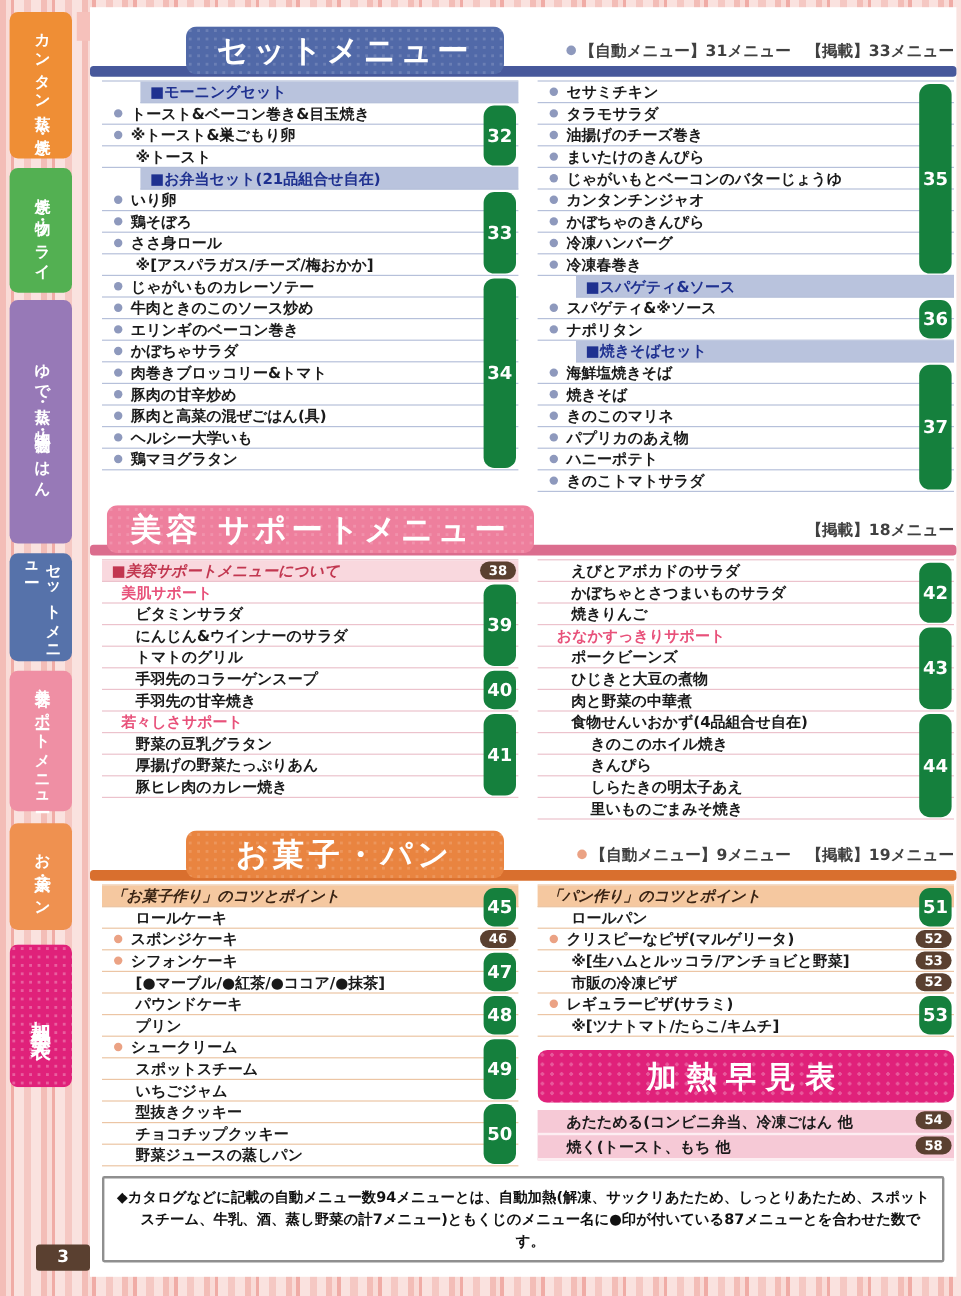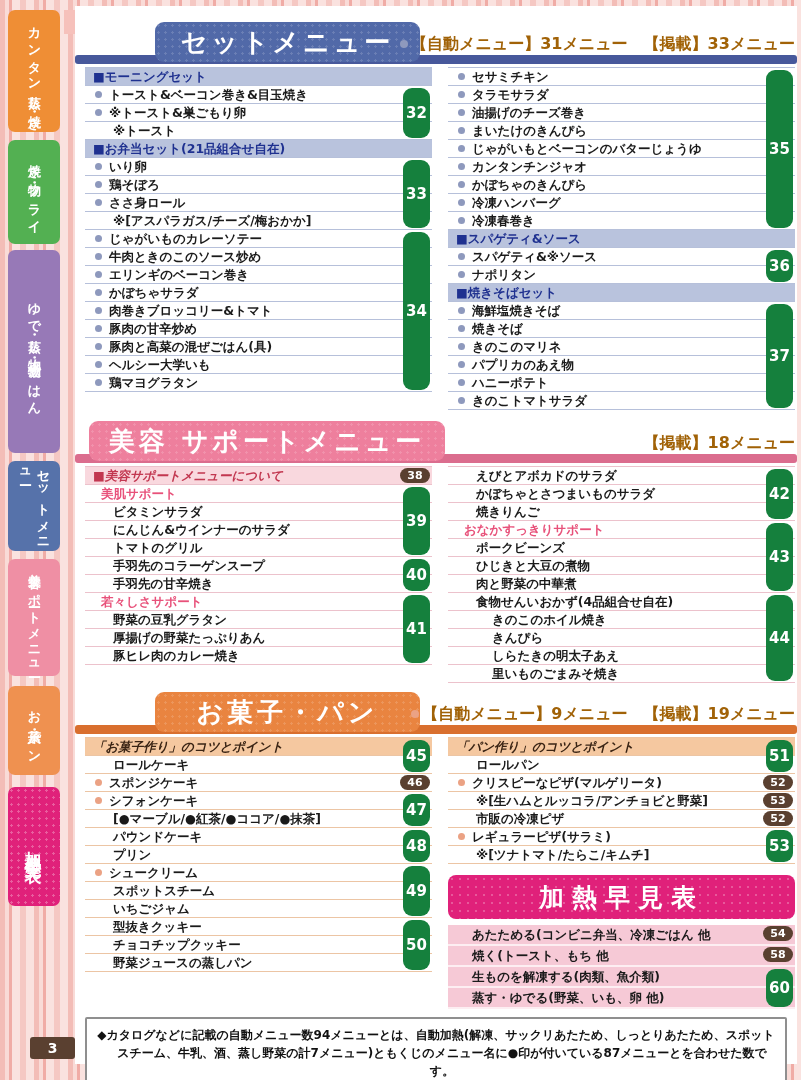--- a/index.html
+++ b/index.html
@@ -31,35 +31,35 @@
 
   
   .sec{position:relative;}
   .sec-header{position:relative;height:42px;margin-bottom:3px;}
   .sec-title{position:absolute;top:0;height:40px;border-radius:9px;z-index:2;
        display:flex;align-items:center;justify-content:center;color:#fff;
        font-weight:bold;font-size:26px;letter-spacing:4px;
        background-image:radial-gradient(rgba(255,255,255,0.15) 1.2px,transparent 1.2px);
        background-size:7px 7px;}
   .sec-bar{position:absolute;left:0;right:0;bottom:0;height:9px;border-radius:3px;}
-  .sec-note{position:absolute;right:2px;top:12px;font-size:16px;font-weight:bold;color:#a16207;z-index:3;}
+  .sec-note{position:absolute;right:2px;top:12px;font-size:13px;font-weight:bold;color:#404040;z-index:3;}
   .note-dot{display:inline-block;width:8px;height:8px;border-radius:50%;margin-right:3px;vertical-align:1px;}
 
   .cols{display:flex;gap:16px;padding-left:10px;padding-right:2px;}
   .col{width:347px;border-top:1px solid var(--sep);}
 
   .block{position:relative;}
   .row{height:17px;line-height:17px;font-size:12.5px;font-weight:bold;color:#1a1a1a;
        border-bottom:1px solid var(--sep);padding-right:36px;white-space:nowrap;position:relative;}
   .dot{position:absolute;left:10px;top:5px;width:7px;height:7px;border-radius:50%;background:var(--dot);}
   .s-item{padding-left:24px;}
   .s-note{padding-left:28px;}
   .s-sub{padding-left:28px;}
   .s-sub2{padding-left:44px;}
-  .s-head{padding-left:8px;background:var(--headbg);color:var(--headtx);}
+  .s-head{padding-left:8px;background:var(--headbg);color:var(--headtx);margin-left:32px;}
   .s-pink{padding-left:16px;color:var(--pinktx);}
   .s-hl{padding-left:8px;background:var(--hlbg);color:var(--hltx);font-style:italic;}
   .s-kn{height:19px;line-height:19px;padding-left:24px;background:#f6c9d6;border-bottom:2px solid #fdeef2;}
 
   .badge-tall{position:absolute;right:2px;top:2px;bottom:2px;width:27px;background:#15803d;
        border-radius:9px;color:#fff;font-size:15px;font-weight:bold;z-index:2;
        display:flex;align-items:center;justify-content:center;}
   .badge-pill{position:absolute;right:2px;top:1px;width:30px;height:15px;background:#5a4030;
        border-radius:8px;color:#fff;font-size:11px;font-weight:bold;z-index:2;
        display:flex;align-items:center;justify-content:center;}
@@ -299,25 +299,20 @@
           <div class="kn-header">加熱早見表</div>
           <div id="kanetsu-rows">
               <div class="block">
                 <div class="row s-kn"><span>あたためる(コンビニ弁当、冷凍ごはん 他</span></div>
                 <div class="badge-pill">54</div>
               </div>
               <div class="block">
                 <div class="row s-kn"><span>焼く(トースト、もち 他</span></div>
                 <div class="badge-pill">58</div>
               </div>
-              <div class="block">
-                <div class="row s-kn"><span>生ものを解凍する(肉類、魚介類)</span></div>
-                <div class="row s-kn"><span>蒸す・ゆでる(野菜、いも、卵 他)</span></div>
-                <div class="badge-tall">60</div>
-              </div>
             </div>
         </div>
       </div>
     </div>
   </div>
 
   <div class="footer">
     <p>◆カタログなどに記載の自動メニュー数94メニューとは、自動加熱(解凍、サックリあたため、しっとりあたため、スポットスチーム、牛乳、酒、蒸し野菜の計7メニュー)ともくじのメニュー名に●印が付いている87メニューとを合わせた数です。</p>
 
   </div>

